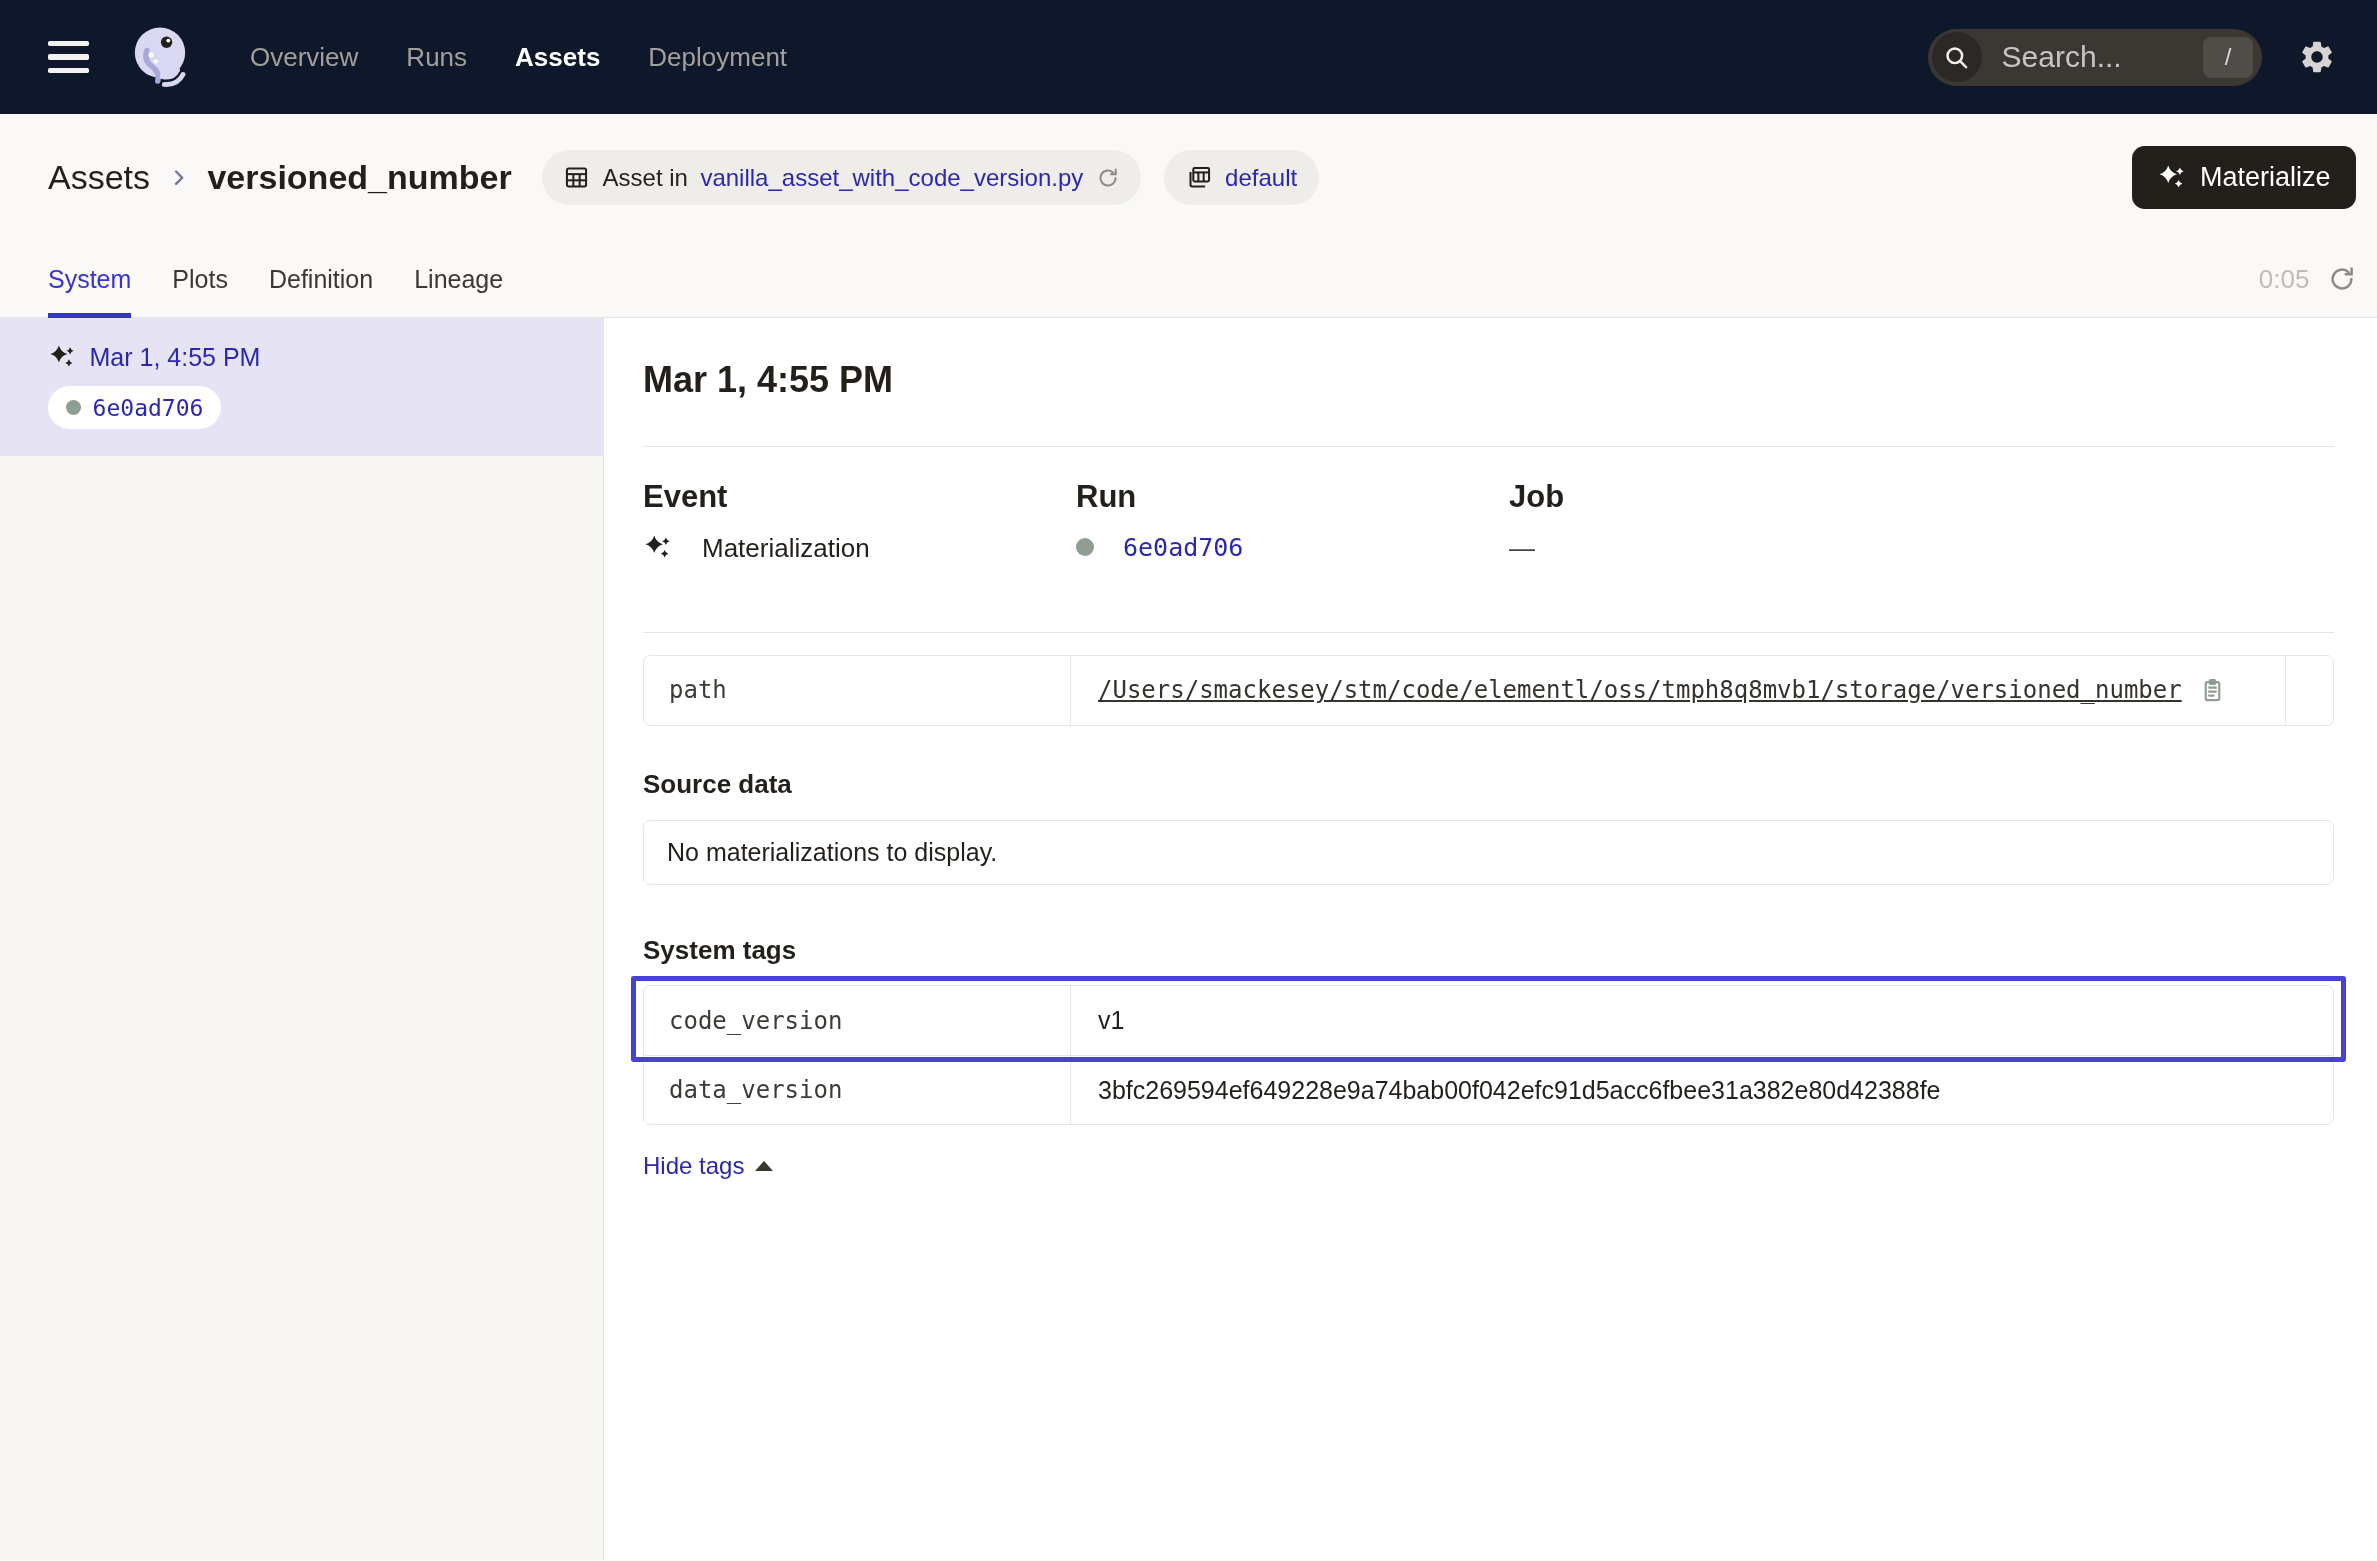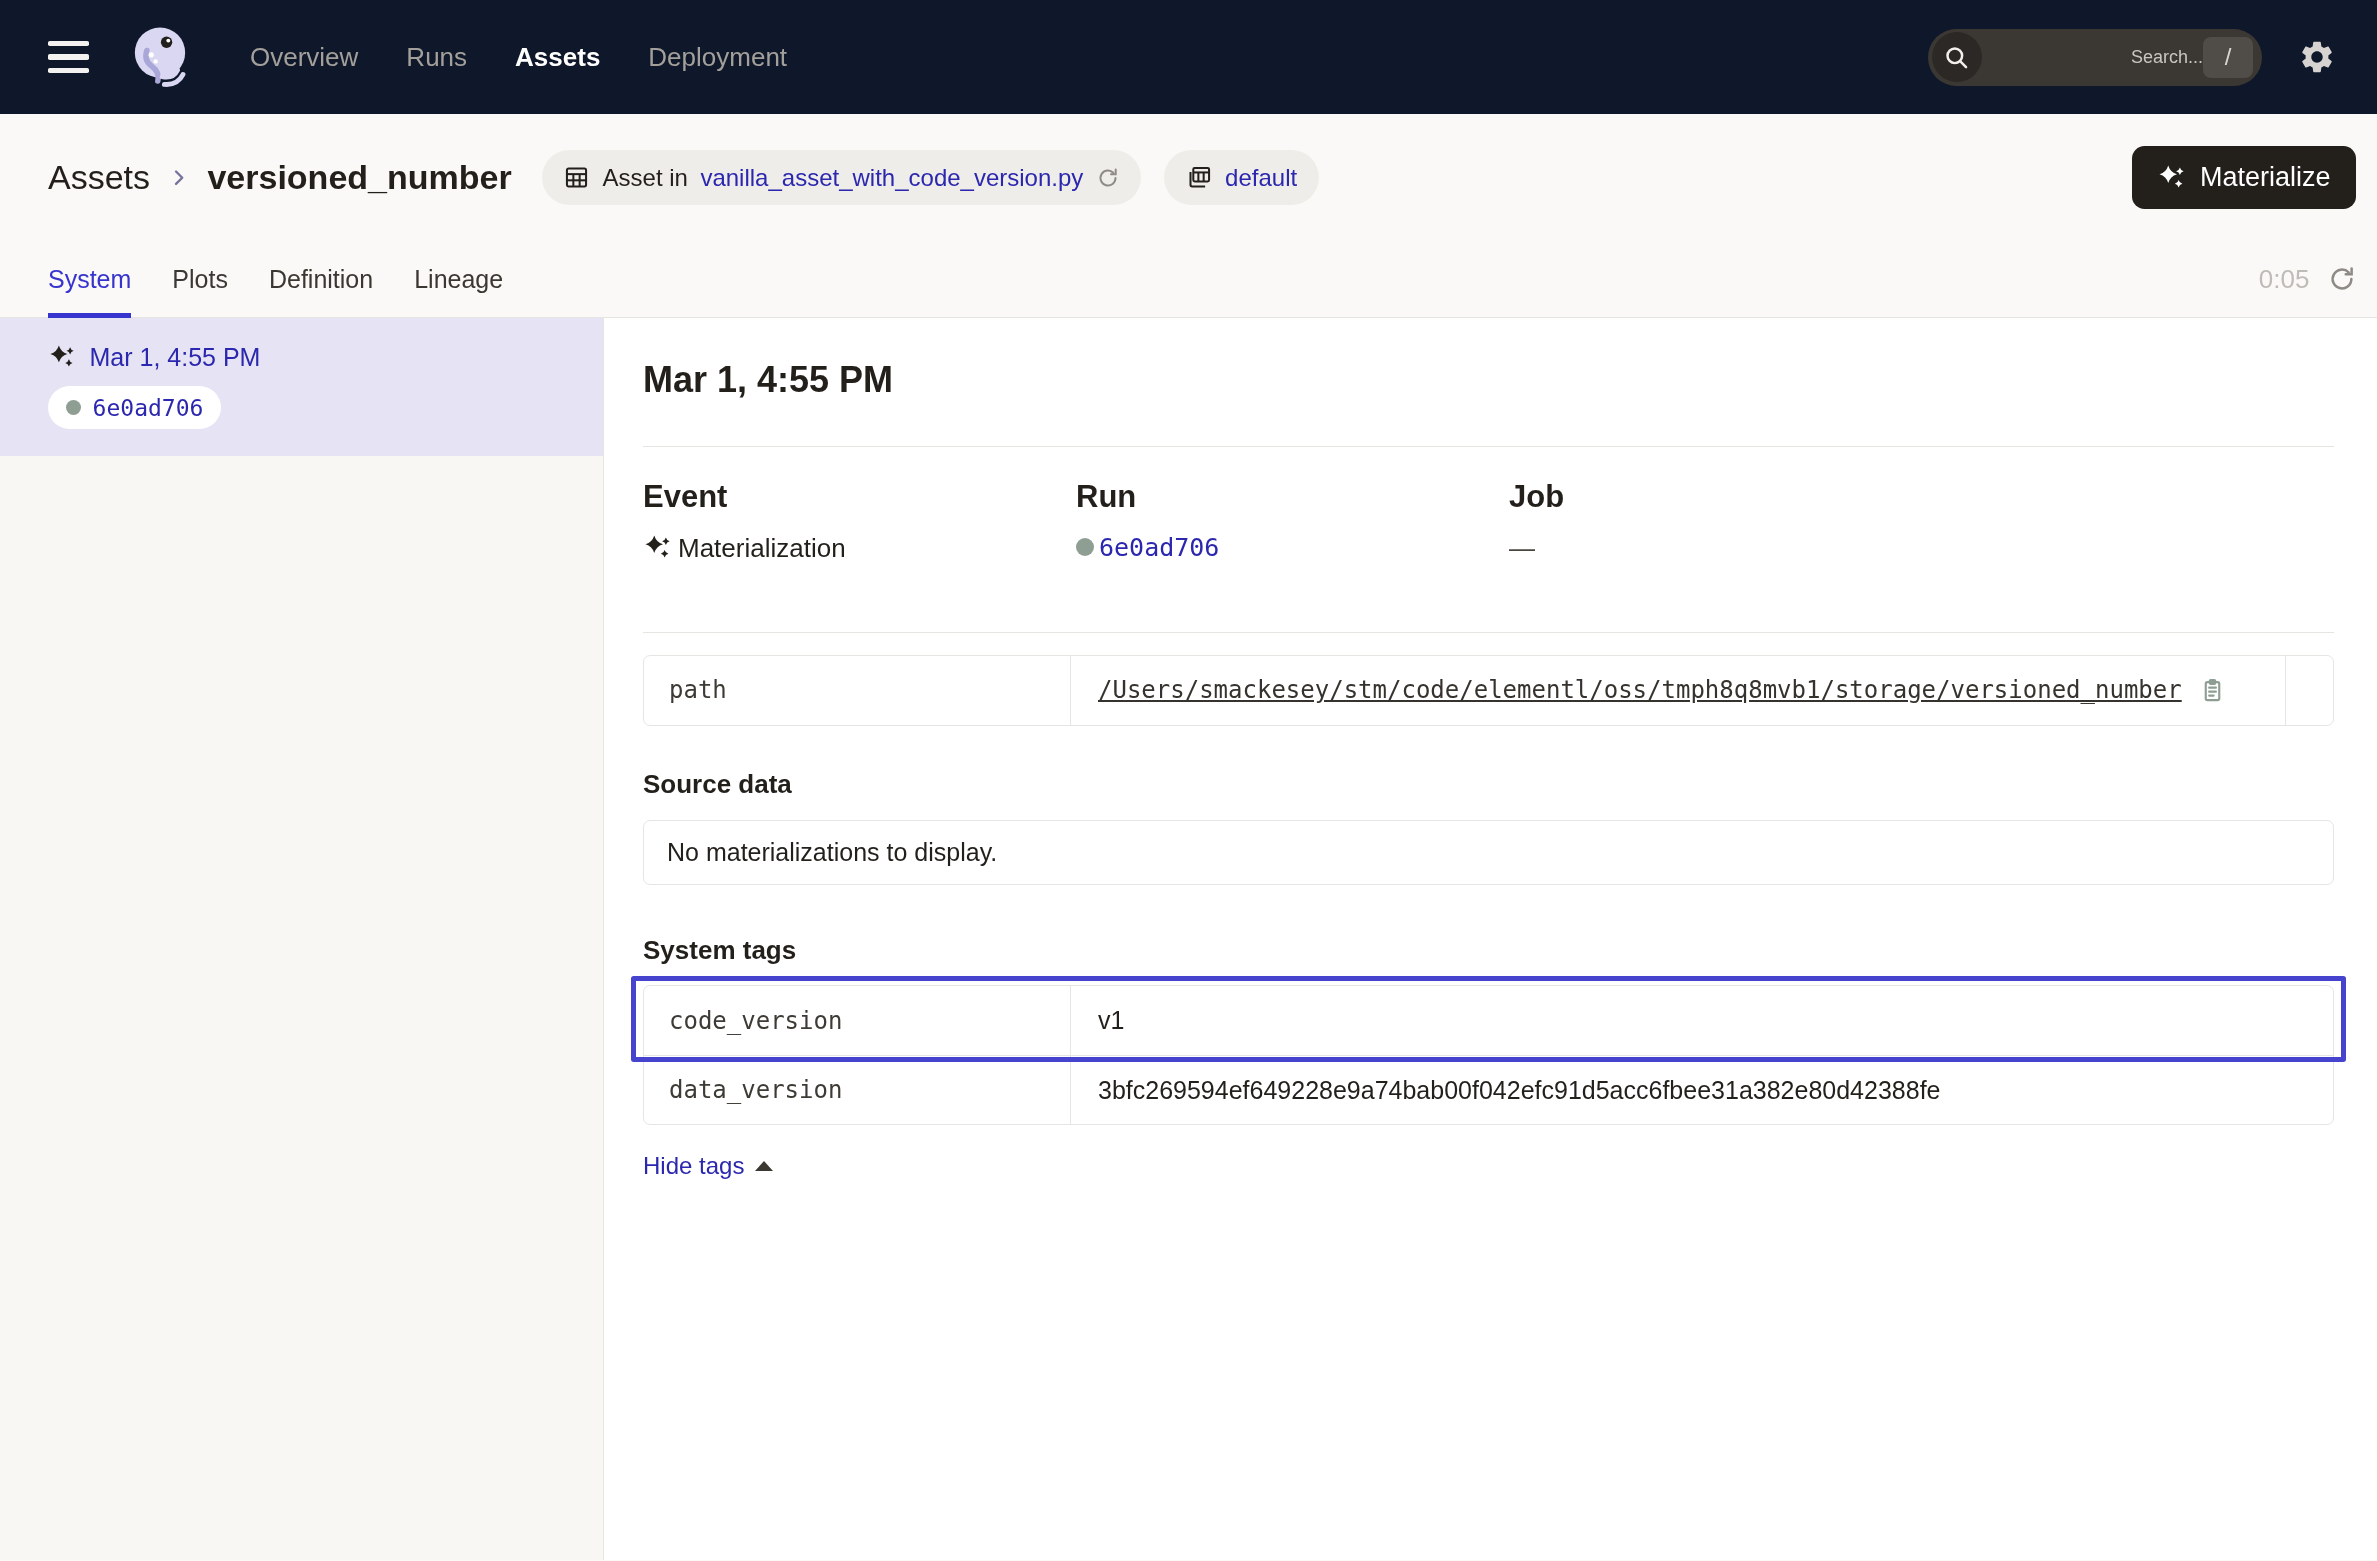--- a/index.html
+++ b/index.html
@@ -32,23 +32,22 @@
     width: 334px; height: 57px; border-radius: 29px;
     background: #3B3834; display: flex; align-items: center;
     padding: 0 9px 0 3.6px; position: relative;
   }
   .search-icon-circle {
     width: 50px; height: 50px; border-radius: 50%;
     background: #2B2825; display: flex; align-items: center; justify-content: center; flex: none;
   }
   .searchbox input {
     flex: 1; min-width: 0; background: transparent; border: none; outline: none;
-    color: #E8E6E3; font-size: 18px; font-family: "Liberation Sans", sans-serif;
+    color: #E8E6E3; font-size: 30px; font-family: "Liberation Sans", sans-serif;
     padding-left: 20px;
-    text-align: right;
   }
   .searchbox input::placeholder { color: #C9C6C2; }
   .slash-badge {
     flex: none; width: 50px; height: 41px; border-radius: 8px; background: #504C48;
     color: #D9D6D3; font-size: 24px; display: flex; align-items: center; justify-content: center;
   }
   .gear-btn { display: flex; align-items: center; cursor: pointer; }
 
   
   .page-header {
@@ -114,21 +113,21 @@
   .status-dot { width: 15px; height: 15px; border-radius: 50%; background: #8E9E92; flex: none; }
 
   .main { flex: 1; background: #FFFFFF; padding: 41px 43px 0 39px; overflow: hidden; }
   .event-title { font-size: 36px; font-weight: 700; color: #231F1B; }
   .divider { height: 0.9px; background: #E7E5E2; }
   .divider.d1 { margin-top: 45px; }
   .divider.d2 { margin-top: 68px; }
 
   .event-grid { display: grid; grid-template-columns: 433px 433px 1fr; margin-top: 32px; }
   .col-label { font-size: 31px; font-weight: 700; color: #231F1B; }
-  .col-value { margin-top: 18px; display: flex; align-items: center; gap: 5px; font-size: 26px; color: #231F1B; }
+  .col-value { margin-top: 18px; display: flex; align-items: center; gap: 29px; font-size: 26px; color: #231F1B; }
   .run-link { font-size: 25px; }
   .job-dash { color: #4A463F; }
 
   .section-heading { font-size: 26px; font-weight: 700; color: #231F1B; }
   .metadata-heading { margin-top: 39px; }
   .kv-table {
     margin-top: 22px;
     border: 0.9px solid #E7E5E2; border-radius: 7.1px; background: #FFFFFF;
   }
   .kv-row { display: grid; grid-template-columns: 427px 1fr; min-height: 69px; }

